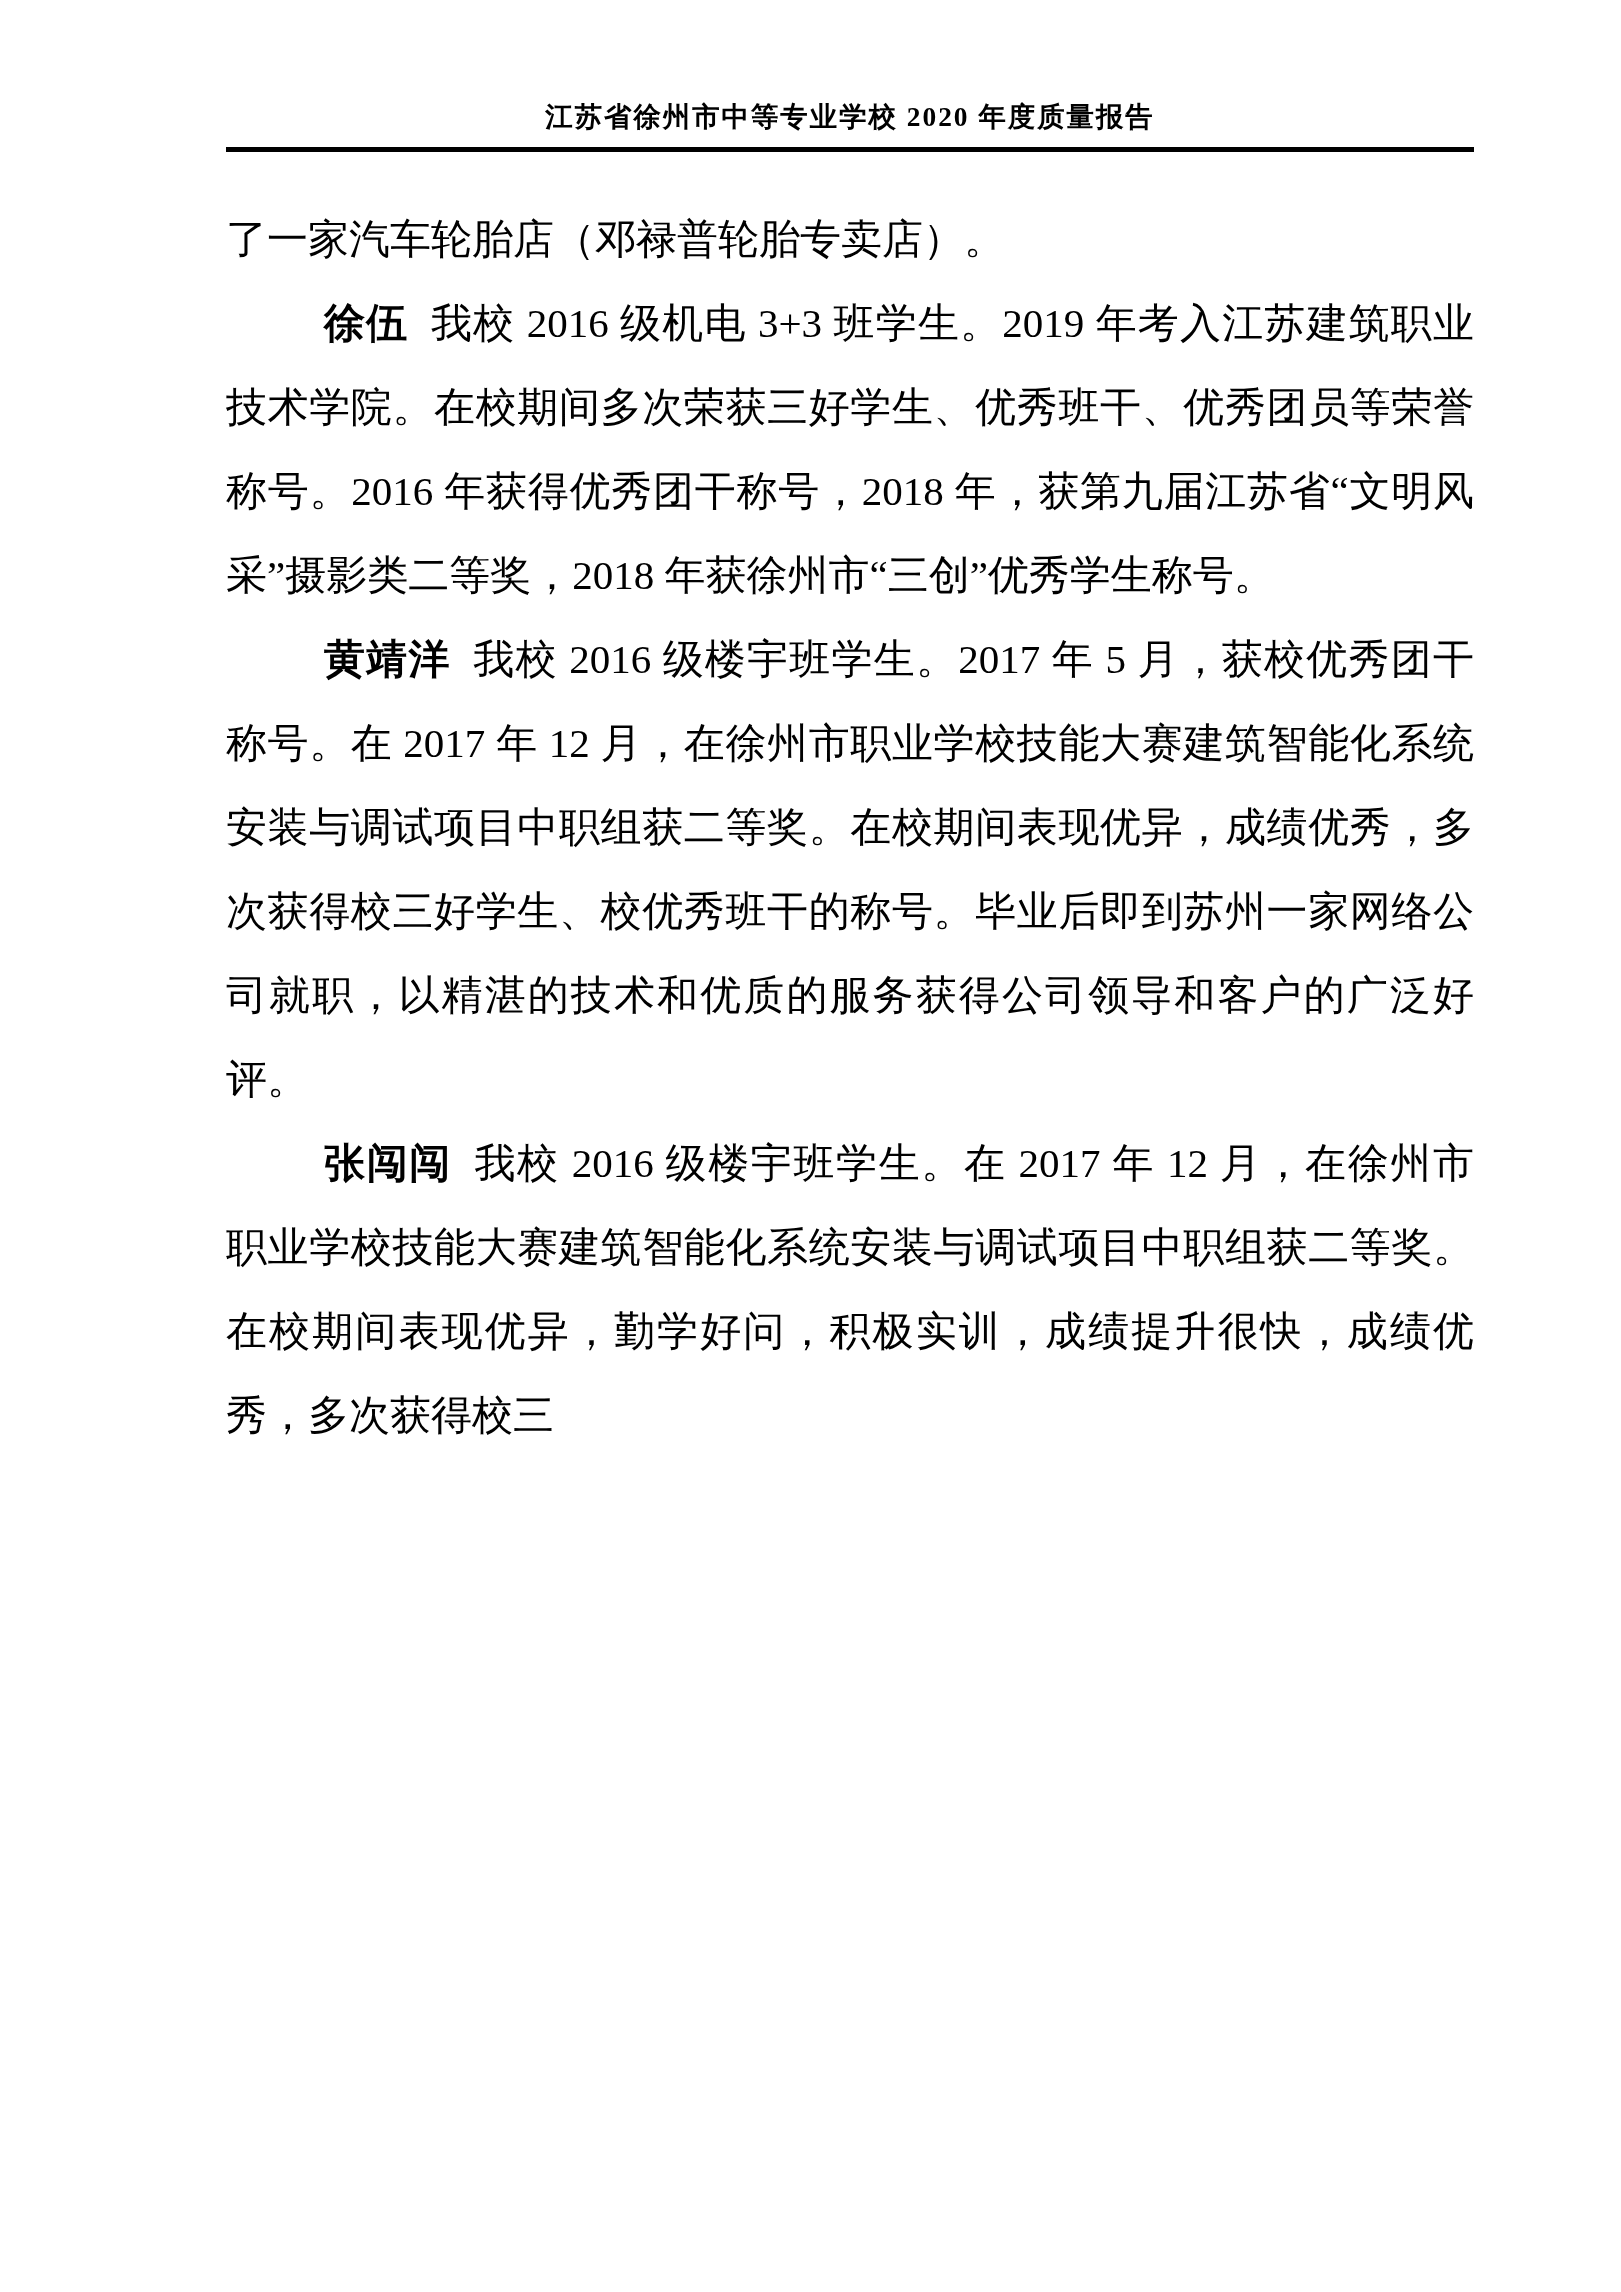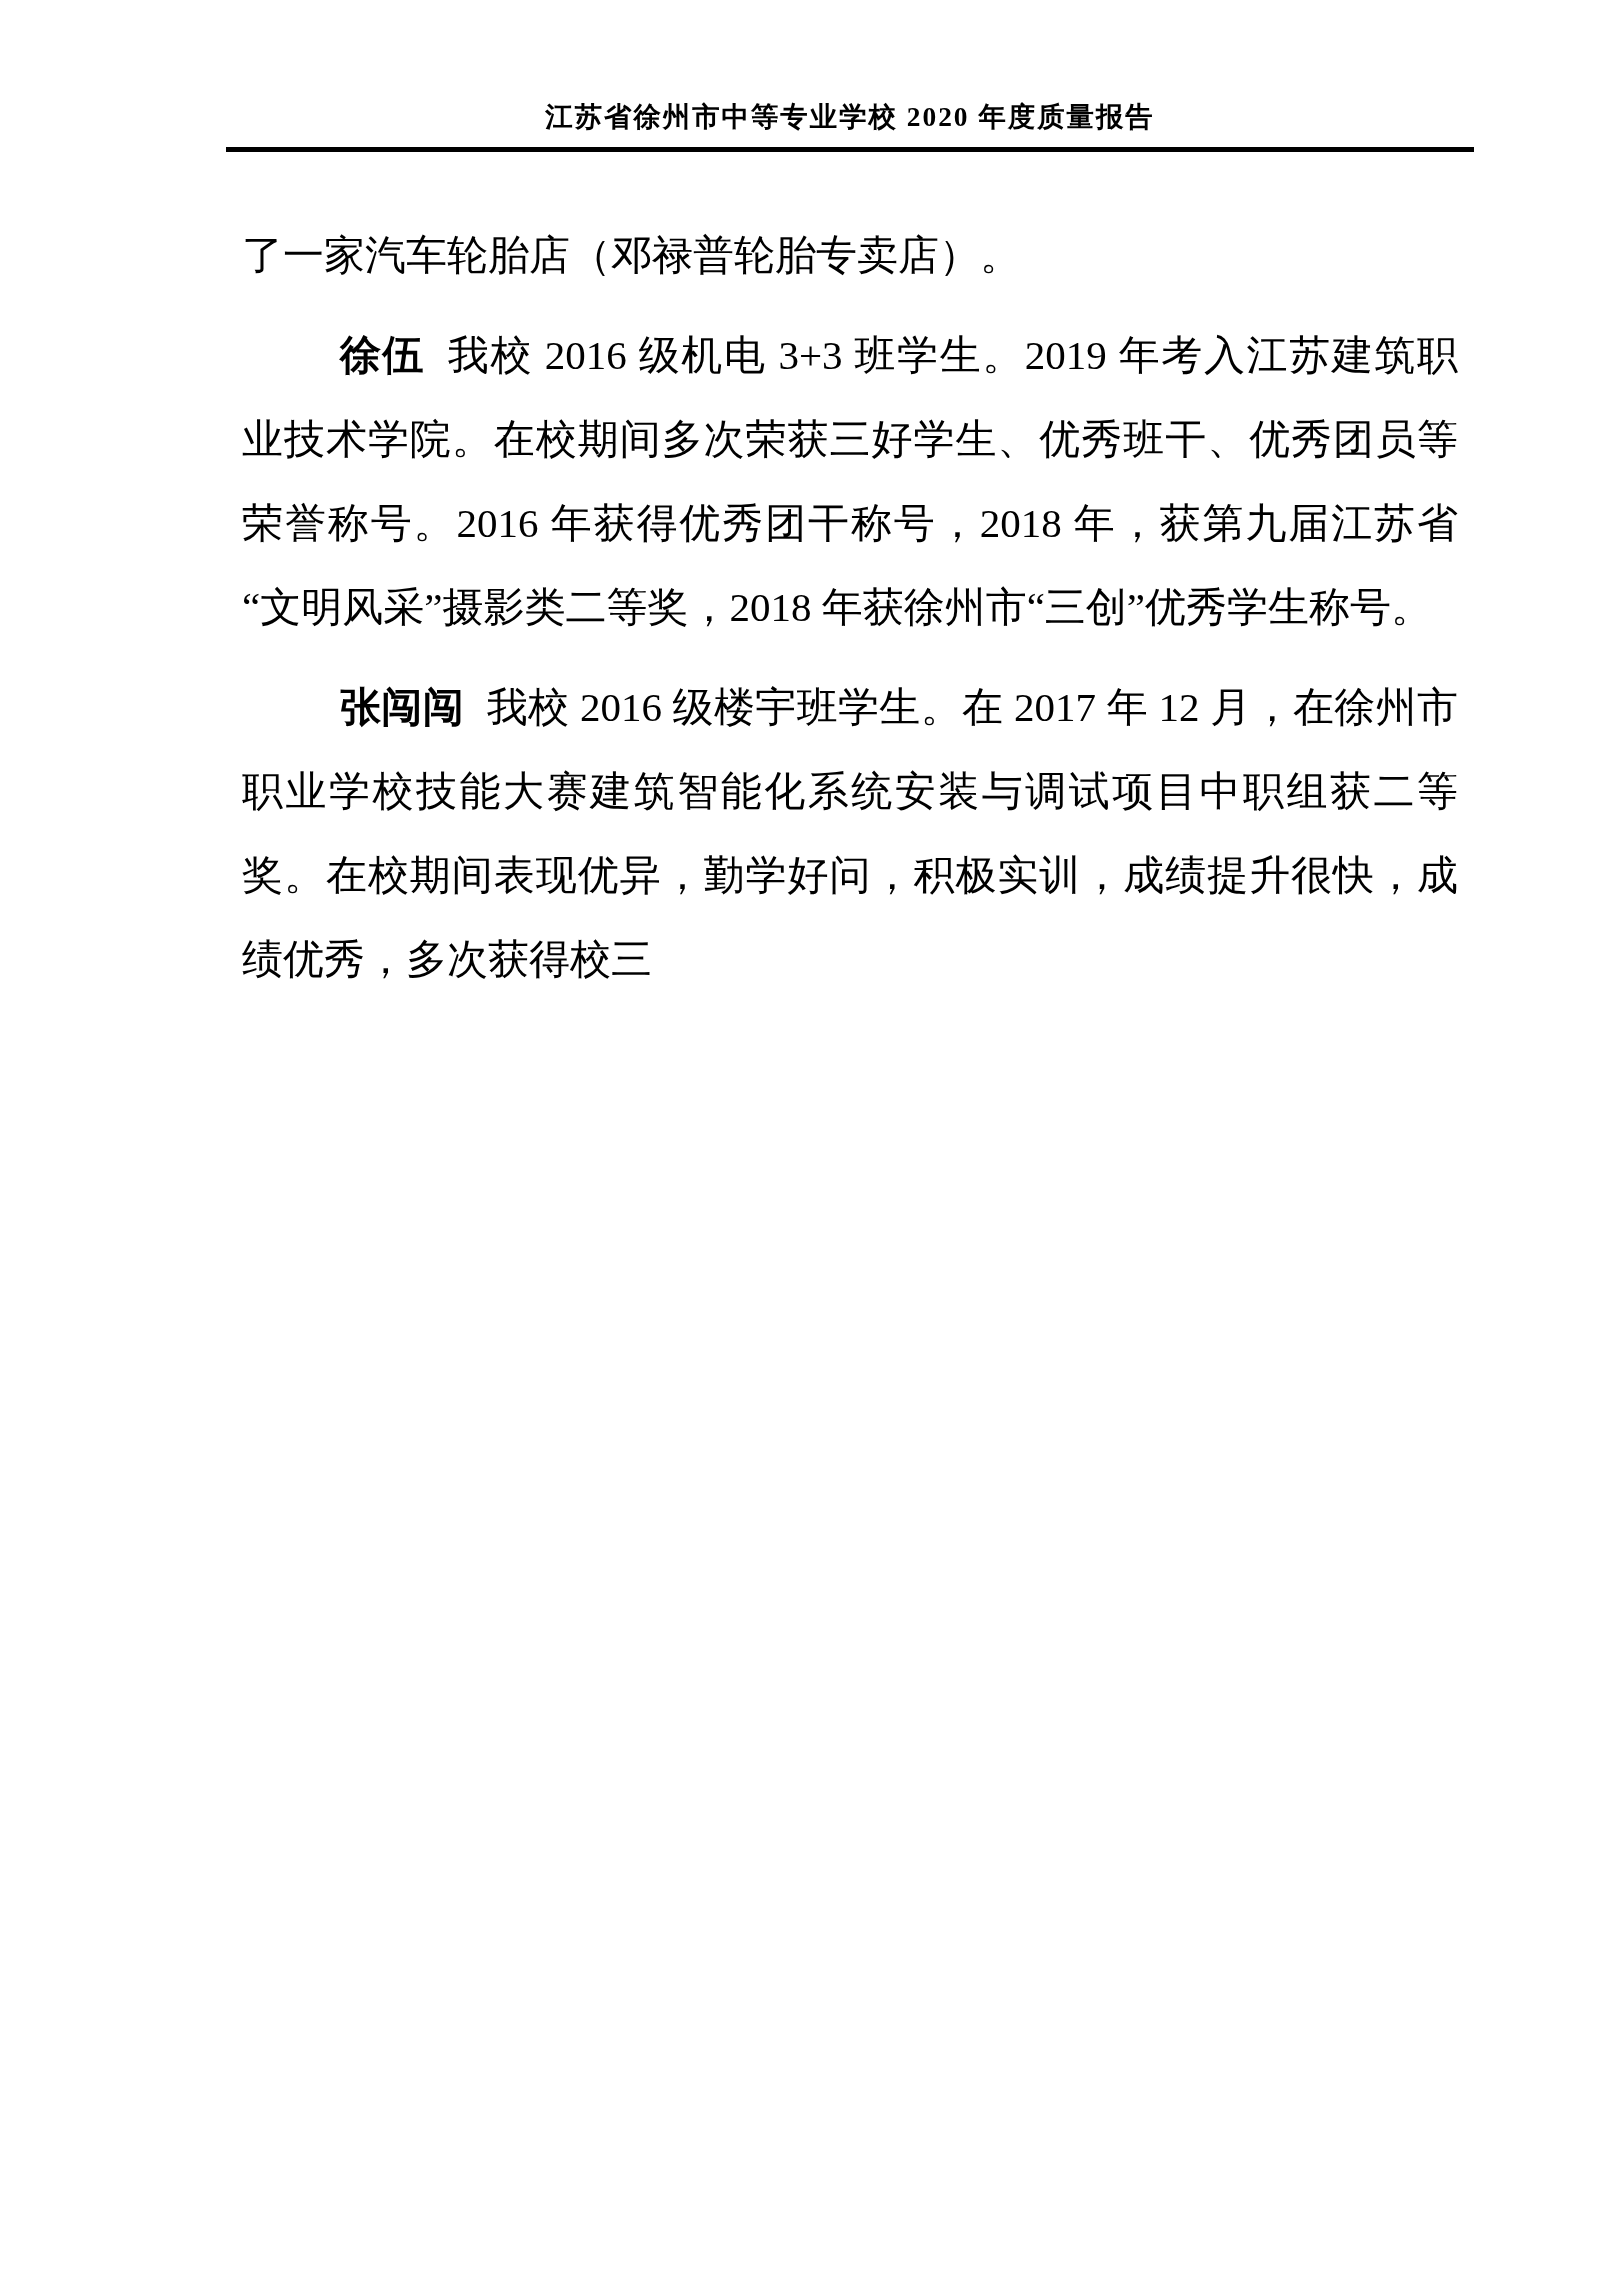--- a/index.html
+++ b/index.html
@@ -36,21 +36,21 @@
   }
   .content {
     margin: 0 187px 0 186px;
     padding-top: 45px;
     font-size: 41px;
     line-height: 84px;
     text-align: justify;
     text-justify: inter-ideograph;
   }
   .para {
-    margin: 16px;
+    margin: 0;
     text-indent: 98px;
   }
   .para.no-indent {
     text-indent: 0;
   }
   .student-name {
     font-weight: bold;
     padding-right: 0.55em;
   }
   .footer {
@@ -73,20 +73,21 @@
   </div>
 
   <div class="content">
 
     <p class="para no-indent"><span class="para-text">了一家汽车轮胎店（邓禄普轮胎专卖店）。</span></p>
 
     <p class="para"><span class="student-name">徐伍</span><span class="para-text">我校 2016 级机电 3+3 班学生。2019 年考入江苏建筑职业技术学院。在校期间多次荣获三好学生、优秀班干、优秀团员等荣誉称号。2016 年获得优秀团干称号，2018 年，获第九届江苏省“文明风采”摄影类二等奖，2018 年获徐州市“三创”优秀学生称号。</span></p>
 
 
 
+    <p class="para"><span class="student-name">黄靖洋</span><span class="para-text">我校 2016 级楼宇班学生。2017 年 5 月，获校优秀团干称号。在 2017 年 12 月，在徐州市职业学校技能大赛建筑智能化系统安装与调试项目中职组获二等奖。在校期间表现优异，成绩优秀，多次获得校三好学生、校优秀班干的称号。毕业后即到苏州一家网络公司就职，以精湛的技术和优质的服务获得公司领导和客户的广泛好评。</span></p>
 
     <p class="para"><span class="student-name">张闯闯</span><span class="para-text">我校 2016 级楼宇班学生。在 2017 年 12 月，在徐州市职业学校技能大赛建筑智能化系统安装与调试项目中职组获二等奖。在校期间表现优异，勤学好问，积极实训，成绩提升很快，成绩优秀，多次获得校三</span></p>
 
   </div>
 
   <div class="footer">45</div>
 
 </div>
 
 

